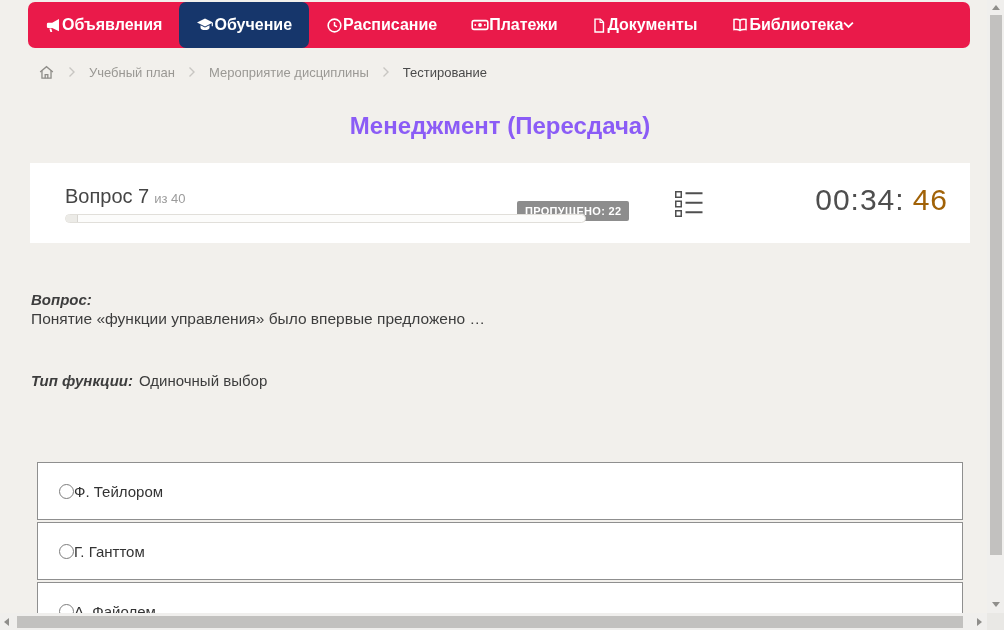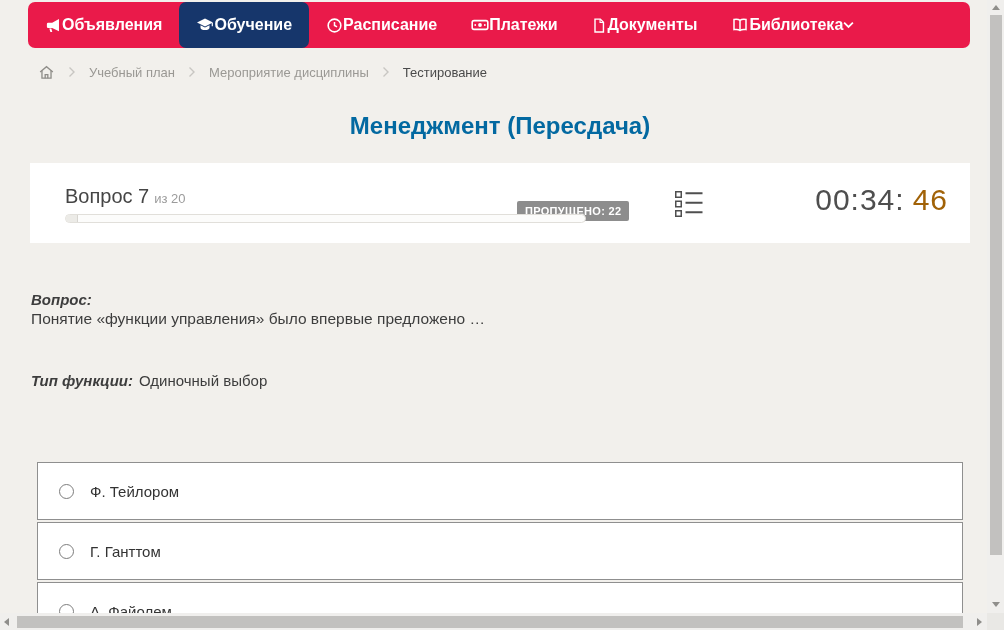--- a/index.html
+++ b/index.html
@@ -13,21 +13,21 @@
     font-family:inherit;font-size:16px;font-weight:bold;cursor:pointer;border-radius:7px;white-space:nowrap;}
   .nav-item.active{background:#16366b;}
   .nav-item svg{flex:0 0 auto;}
 
   
   .crumbs{position:absolute;left:38px;top:61px;display:flex;align-items:center;gap:13px;height:22px;}
   .crumb{font-size:13px;color:#9a9894;cursor:pointer;}
   .crumb.current{color:#4a4a4a;cursor:default;}
 
   
-  .page-title{position:absolute;left:0;top:112px;width:1000px;text-align:center;font-size:24px;font-weight:bold;color:#0369a1;}
+  .page-title{position:absolute;left:0;top:112px;width:1000px;text-align:center;font-size:24px;font-weight:bold;color:#8b5cf6;}
 
   
   .card{position:absolute;left:30px;top:163px;width:940px;height:80px;background:#ffffff;}
   .q-num{position:absolute;left:35px;top:22px;font-size:20px;color:#454545;}
   .q-of{font-size:13px;color:#9b9b9b;margin-left:5px;}
   .badge{position:absolute;left:487px;top:26px;background:#8d8d8d;color:#fff;font-size:11px;font-weight:bold;
     padding:4px 8px;border-radius:2px;letter-spacing:.3px;margin-top:12px;}
   .progress{position:absolute;left:35px;top:51px;width:519px;height:7px;border:1px solid #e1dfda;border-radius:5px;background:#fcfcfb;}
   .progress-fill{position:absolute;left:0;top:0;height:7px;width:11px;background:#ecebe7;border-right:1px solid #d7d5d0;border-radius:5px 0 0 5px;}
   .list-btn{position:absolute;left:645px;top:28px;background:none;border:none;cursor:pointer;padding:0;}
@@ -39,21 +39,21 @@
   .qa .lbl{font-weight:bold;font-style:italic;}
   .qa .qtext{margin-top:2px;font-size:15.5px;}
   .qa .type-row{margin-top:44px;}
   .qa .type-row .val{font-style:normal;font-weight:normal;margin-left:6px;}
 
   
   .answers{position:absolute;left:37px;top:462px;width:926px;}
   .answer{box-sizing:border-box;width:926px;height:58px;background:#fff;border:1px solid #8f8f8f;margin-bottom:2px;
     display:flex;align-items:center;cursor:pointer;}
   .radio{box-sizing:border-box;width:15px;height:15px;border:1px solid #7d7d7d;border-radius:50%;margin-left:21px;background:#fff;flex:0 0 auto;}
-  .answer .atext{margin-left:16px;font-size:15px;color:#333;}
+  .answer .atext{margin-left:0;font-size:15px;color:#333;}
 
   
   .vscroll{position:absolute;right:0;top:0;width:17px;height:613px;background:#f0efed;}
   .vthumb{position:absolute;left:3px;top:15px;width:12px;height:540px;background:#c2c1bf;}
   .hscroll{position:absolute;left:0;top:613px;width:987px;height:17px;background:#f0efed;}
   .hthumb{position:absolute;left:17px;top:3px;width:946px;height:12px;background:#c2c1bf;}
   .corner{position:absolute;right:0;top:613px;width:17px;height:17px;background:#e9e8e5;}
   .tri{width:0;height:0;position:absolute;}
   .tri-up{left:5px;top:5px;border-left:4px solid transparent;border-right:4px solid transparent;border-bottom:5px solid #8f8e8b;}
   .tri-down{left:5px;top:602px;border-left:4px solid transparent;border-right:4px solid transparent;border-top:5px solid #8f8e8b;}
@@ -132,21 +132,21 @@
       <span class="crumb">Мероприятие дисциплины</span>
       <svg width="8" height="12" viewBox="0 0 8 12">
         <path d="M1.5 1.5 6 6l-4.5 4.5" stroke="#c8c6c2" stroke-width="1.4" fill="none"></path>
       </svg>
       <span class="crumb current">Тестирование</span>
     </div>
 
     <div class="page-title">Менеджмент (Пересдача)</div>
 
     <div class="card">
-      <div class="q-num"><span>Вопрос 7</span><span class="q-of">из 20</span></div>
+      <div class="q-num"><span>Вопрос 7</span><span class="q-of">из 40</span></div>
       <span class="badge">ПРОПУЩЕНО: 22</span>
       <div class="progress">
         <div class="progress-fill"></div>
       </div>
       <button class="list-btn">
         <svg width="28" height="27" viewBox="0 0 28 27">
           <rect x="0.75" y="0.75" width="5.5" height="5.5" fill="none" stroke="#4f4f4f" stroke-width="1.5"></rect>
           <rect x="0.75" y="10.25" width="5.5" height="5.5" fill="none" stroke="#4f4f4f" stroke-width="1.5"></rect>
           <rect x="0.75" y="19.75" width="5.5" height="5.5" fill="none" stroke="#4f4f4f" stroke-width="1.5"></rect>
           <path d="M10.5 2.3h17M10.5 11.8h17M10.5 21.3h17" stroke="#4f4f4f" stroke-width="2"></path>

